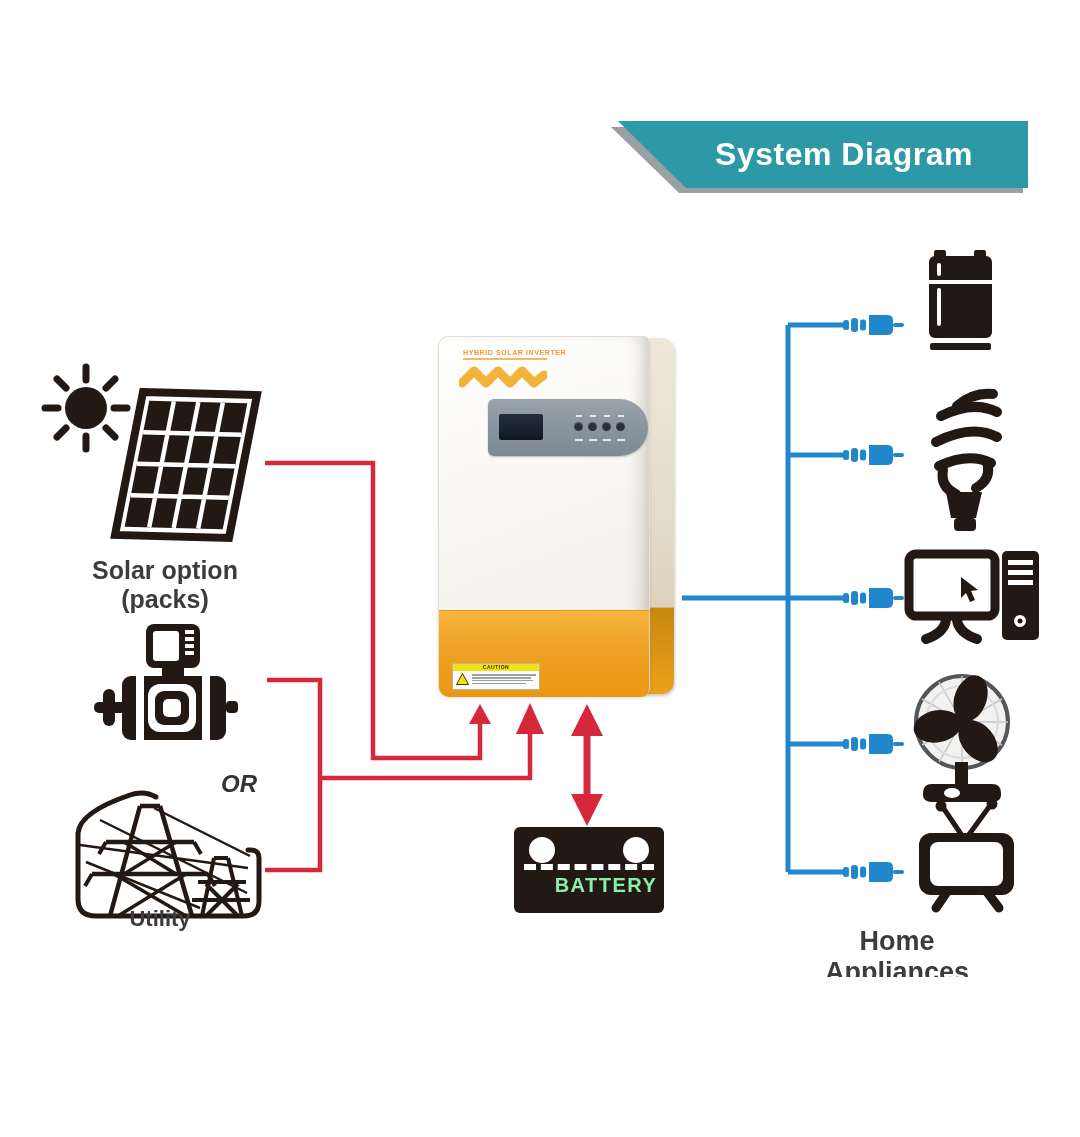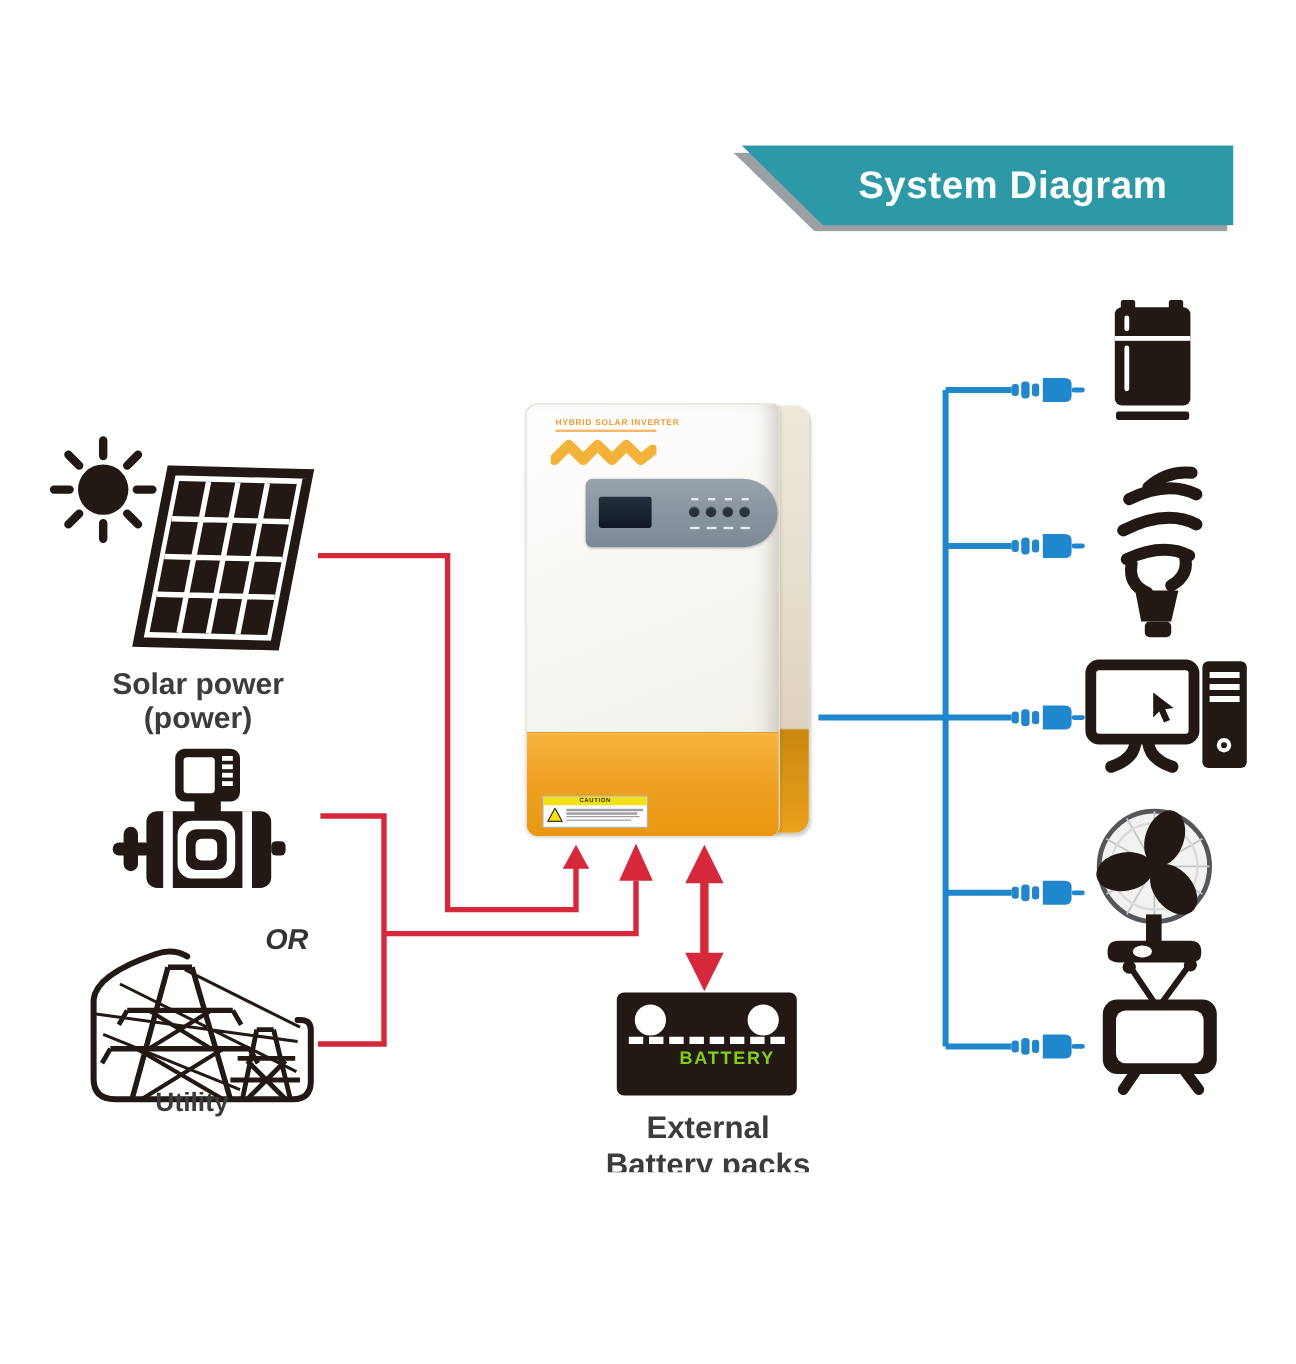--- a/index.html
+++ b/index.html
@@ -83,22 +83,22 @@
   .c-lines{flex:1;}
   .c-lines div{height:1.5px;background:#9aa0a6;margin:1.3px 0;}
   .c-lines .l2{width:92%;} .c-lines .l3{width:96%;} .c-lines .l4{width:85%;}
 
   
   .battery{position:absolute;left:514px;top:827px;width:150px;height:86px;border-radius:6px;
     background:var(--icon-black);}
   .terminal{position:absolute;top:10px;width:26px;height:26px;border-radius:50%;background:#ffffff;}
   .t1{left:15px;} .t2{right:15px;}
   .batt-dash{position:absolute;left:10px;right:10px;top:37px;border-top:6px dashed #ffffff;}
-  .battery-word{position:absolute;left:0;right:0;top:47px;text-align:center;color:#84cc16;
-    font-size:15px;font-weight:bold;letter-spacing:1.5px;margin-left:34px;}
+  .battery-word{position:absolute;left:0;right:0;top:47px;text-align:center;color:#86efac;
+    font-size:20px;font-weight:bold;letter-spacing:1.5px;margin-left:34px;}
 </style>
 </head>
 <body>
 
 <div class="canvas">
 
   <svg class="art" width="1080" height="1137" viewBox="0 0 1080 1137">
     <defs>
       <g id="plug">
         <rect x="0" y="-5" width="6" height="10" rx="2.5"></rect>
@@ -302,23 +302,20 @@
   </div>
 
   <div class="battery">
     <span class="terminal t1"></span>
     <span class="terminal t2"></span>
     <div class="batt-dash"></div>
     <div class="battery-word">BATTERY</div>
   </div>
 
   <div class="cap cap-solar">
-    <div>Solar power</div>
-    <div>(power)</div>
+    <div>Solar option</div>
+    <div>(packs)</div>
   </div>
   <div class="cap cap-or">OR</div>
   <div class="cap cap-utility">Utility</div>
-  <div class="cap cap-battery">
-    <div>External</div>
-    <div>Battery packs</div>
-  </div>
+  <div class="cap cap-appliances">Home Appliances</div>
 
 </div>
 
 </body></html>

